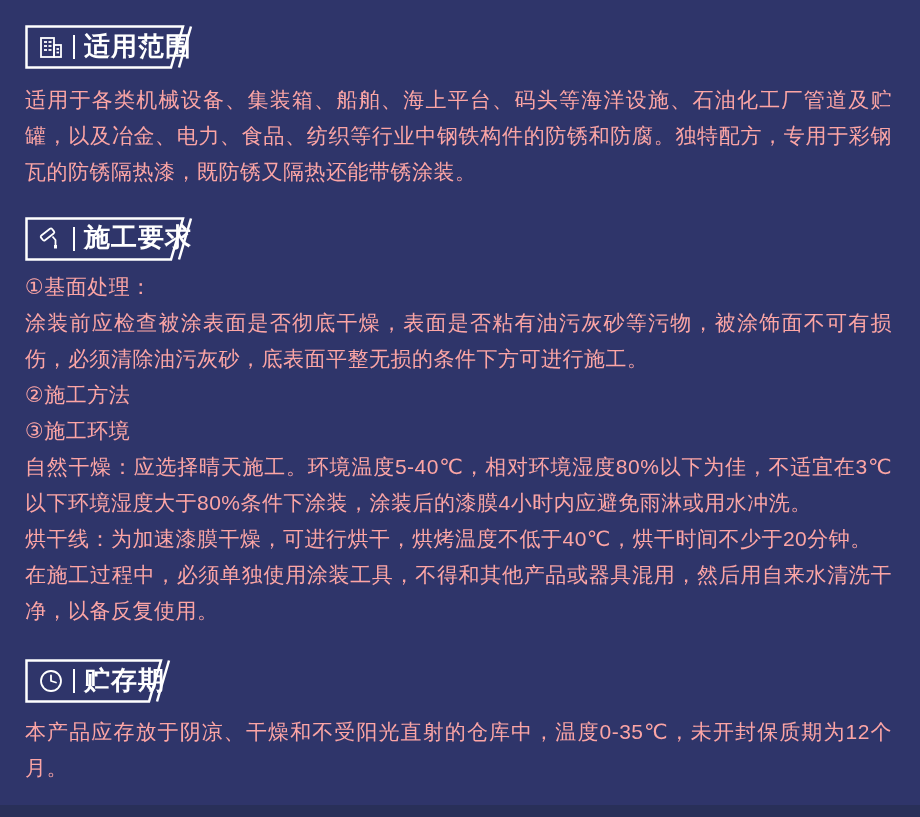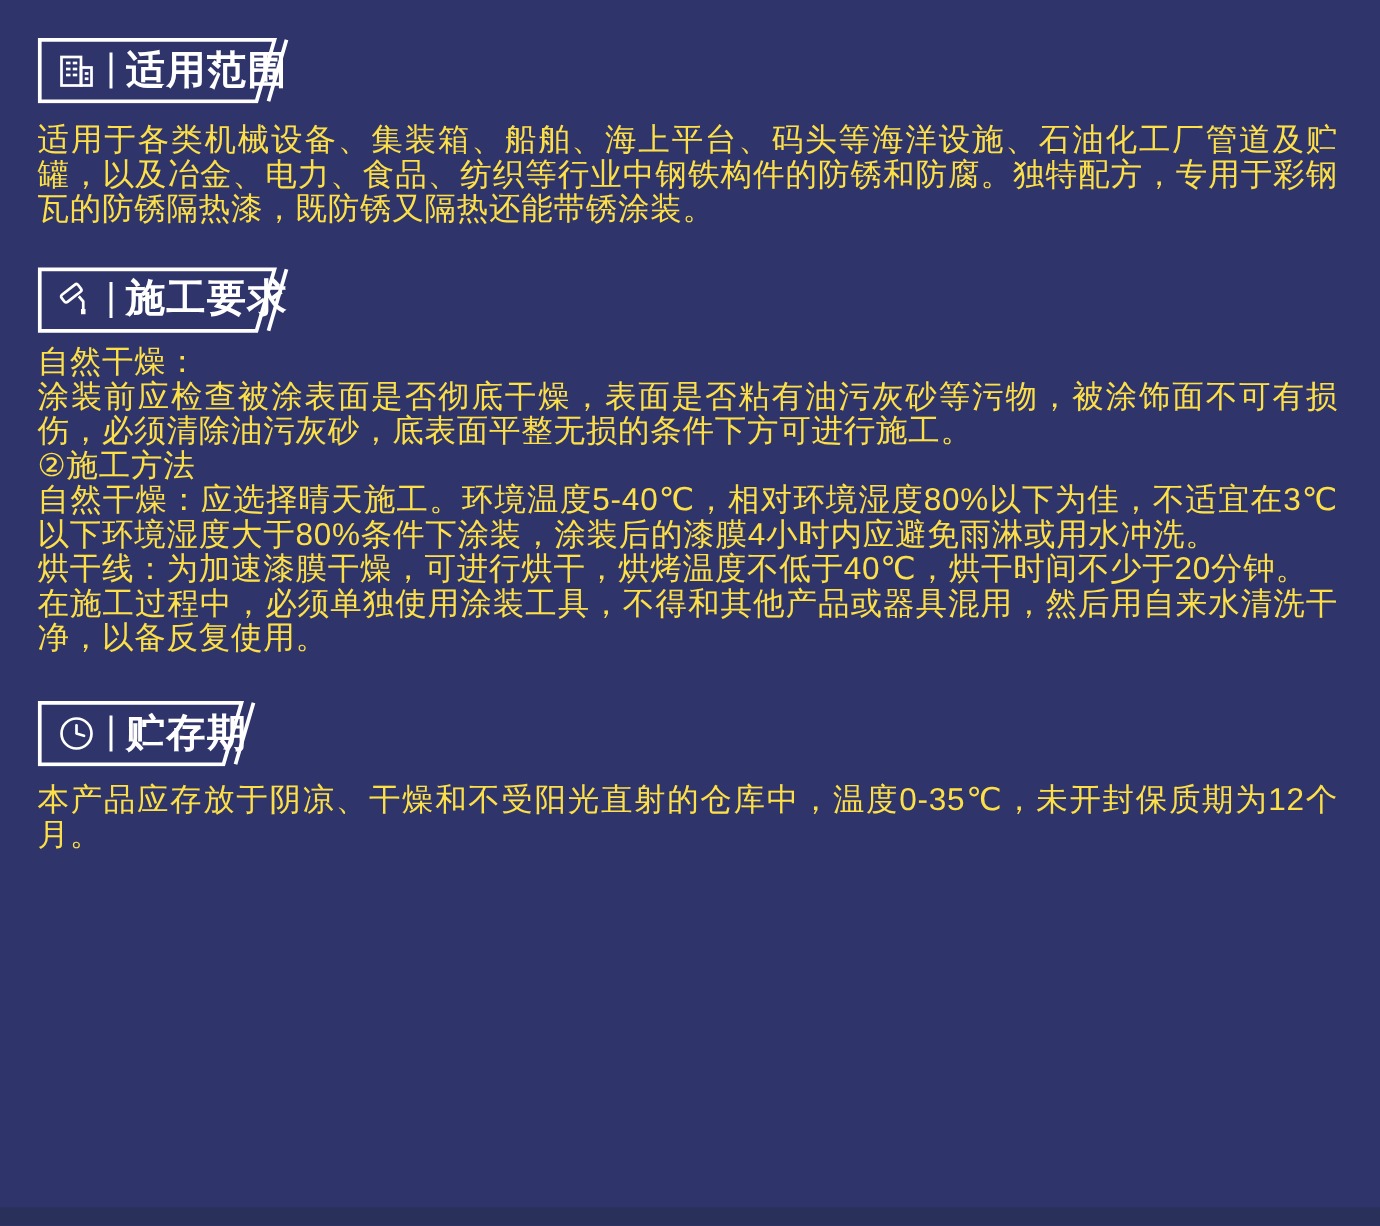--- a/index.html
+++ b/index.html
@@ -60,24 +60,24 @@
     padding-bottom: 2px;
   }
 
   
   .paras { margin-top: 13px; }
   .section-2 .paras { margin-top: 8px; }
   .section-3 .paras { margin-top: 11px; }
   .para {
     font-size: 21px;
     font-weight: 500;
-    line-height: 23px;
+    line-height: 36px;
     text-align: justify;
     letter-spacing: 0.5px;
-    color: #fde047;
+    color: #fca5a5;
   }
   .gap-1 { height: 27px; }
   .gap-2 { height: 30px; }
 
   .bottom-strip {
     position: absolute;
     left: 0; right: 0; bottom: 0;
     height: 12px;
     background: #293059;
   }
@@ -131,23 +131,24 @@
             <rect x="2.5" y="5.5" width="14" height="6" rx="1.5" transform="rotate(-38 9.5 8.5)"></rect>
             <path d="M14.5 10.5 L17.5 14 L17.5 19" stroke-linejoin="round"></path>
             <line x1="17.5" y1="19" x2="17.5" y2="22.5" stroke-width="3"></line>
           </svg>
         </span>
         <span class="badge-divider"></span>
         <span class="badge-title">施工要求</span>
       </div>
     </div>
     <div class="paras">
-      <p class="para">自然干燥：</p>
+      <p class="para">①基面处理：</p>
       <p class="para">涂装前应检查被涂表面是否彻底干燥，表面是否粘有油污灰砂等污物，被涂饰面不可有损伤，必须清除油污灰砂，底表面平整无损的条件下方可进行施工。</p>
       <p class="para">②施工方法</p>
+      <p class="para">③施工环境</p>
       <p class="para">自然干燥：应选择晴天施工。环境温度5-40℃，相对环境湿度80%以下为佳，不适宜在3℃以下环境湿度大于80%条件下涂装，涂装后的漆膜4小时内应避免雨淋或用水冲洗。</p>
       <p class="para">烘干线：为加速漆膜干燥，可进行烘干，烘烤温度不低于40℃，烘干时间不少于20分钟。</p>
       <p class="para">在施工过程中，必须单独使用涂装工具，不得和其他产品或器具混用，然后用自来水清洗干净，以备反复使用。</p>
     </div>
   </div>
 
   <div class="gap-2"></div>
 
   <div class="section section-3">
     <div class="badge" style="width:150px;">

